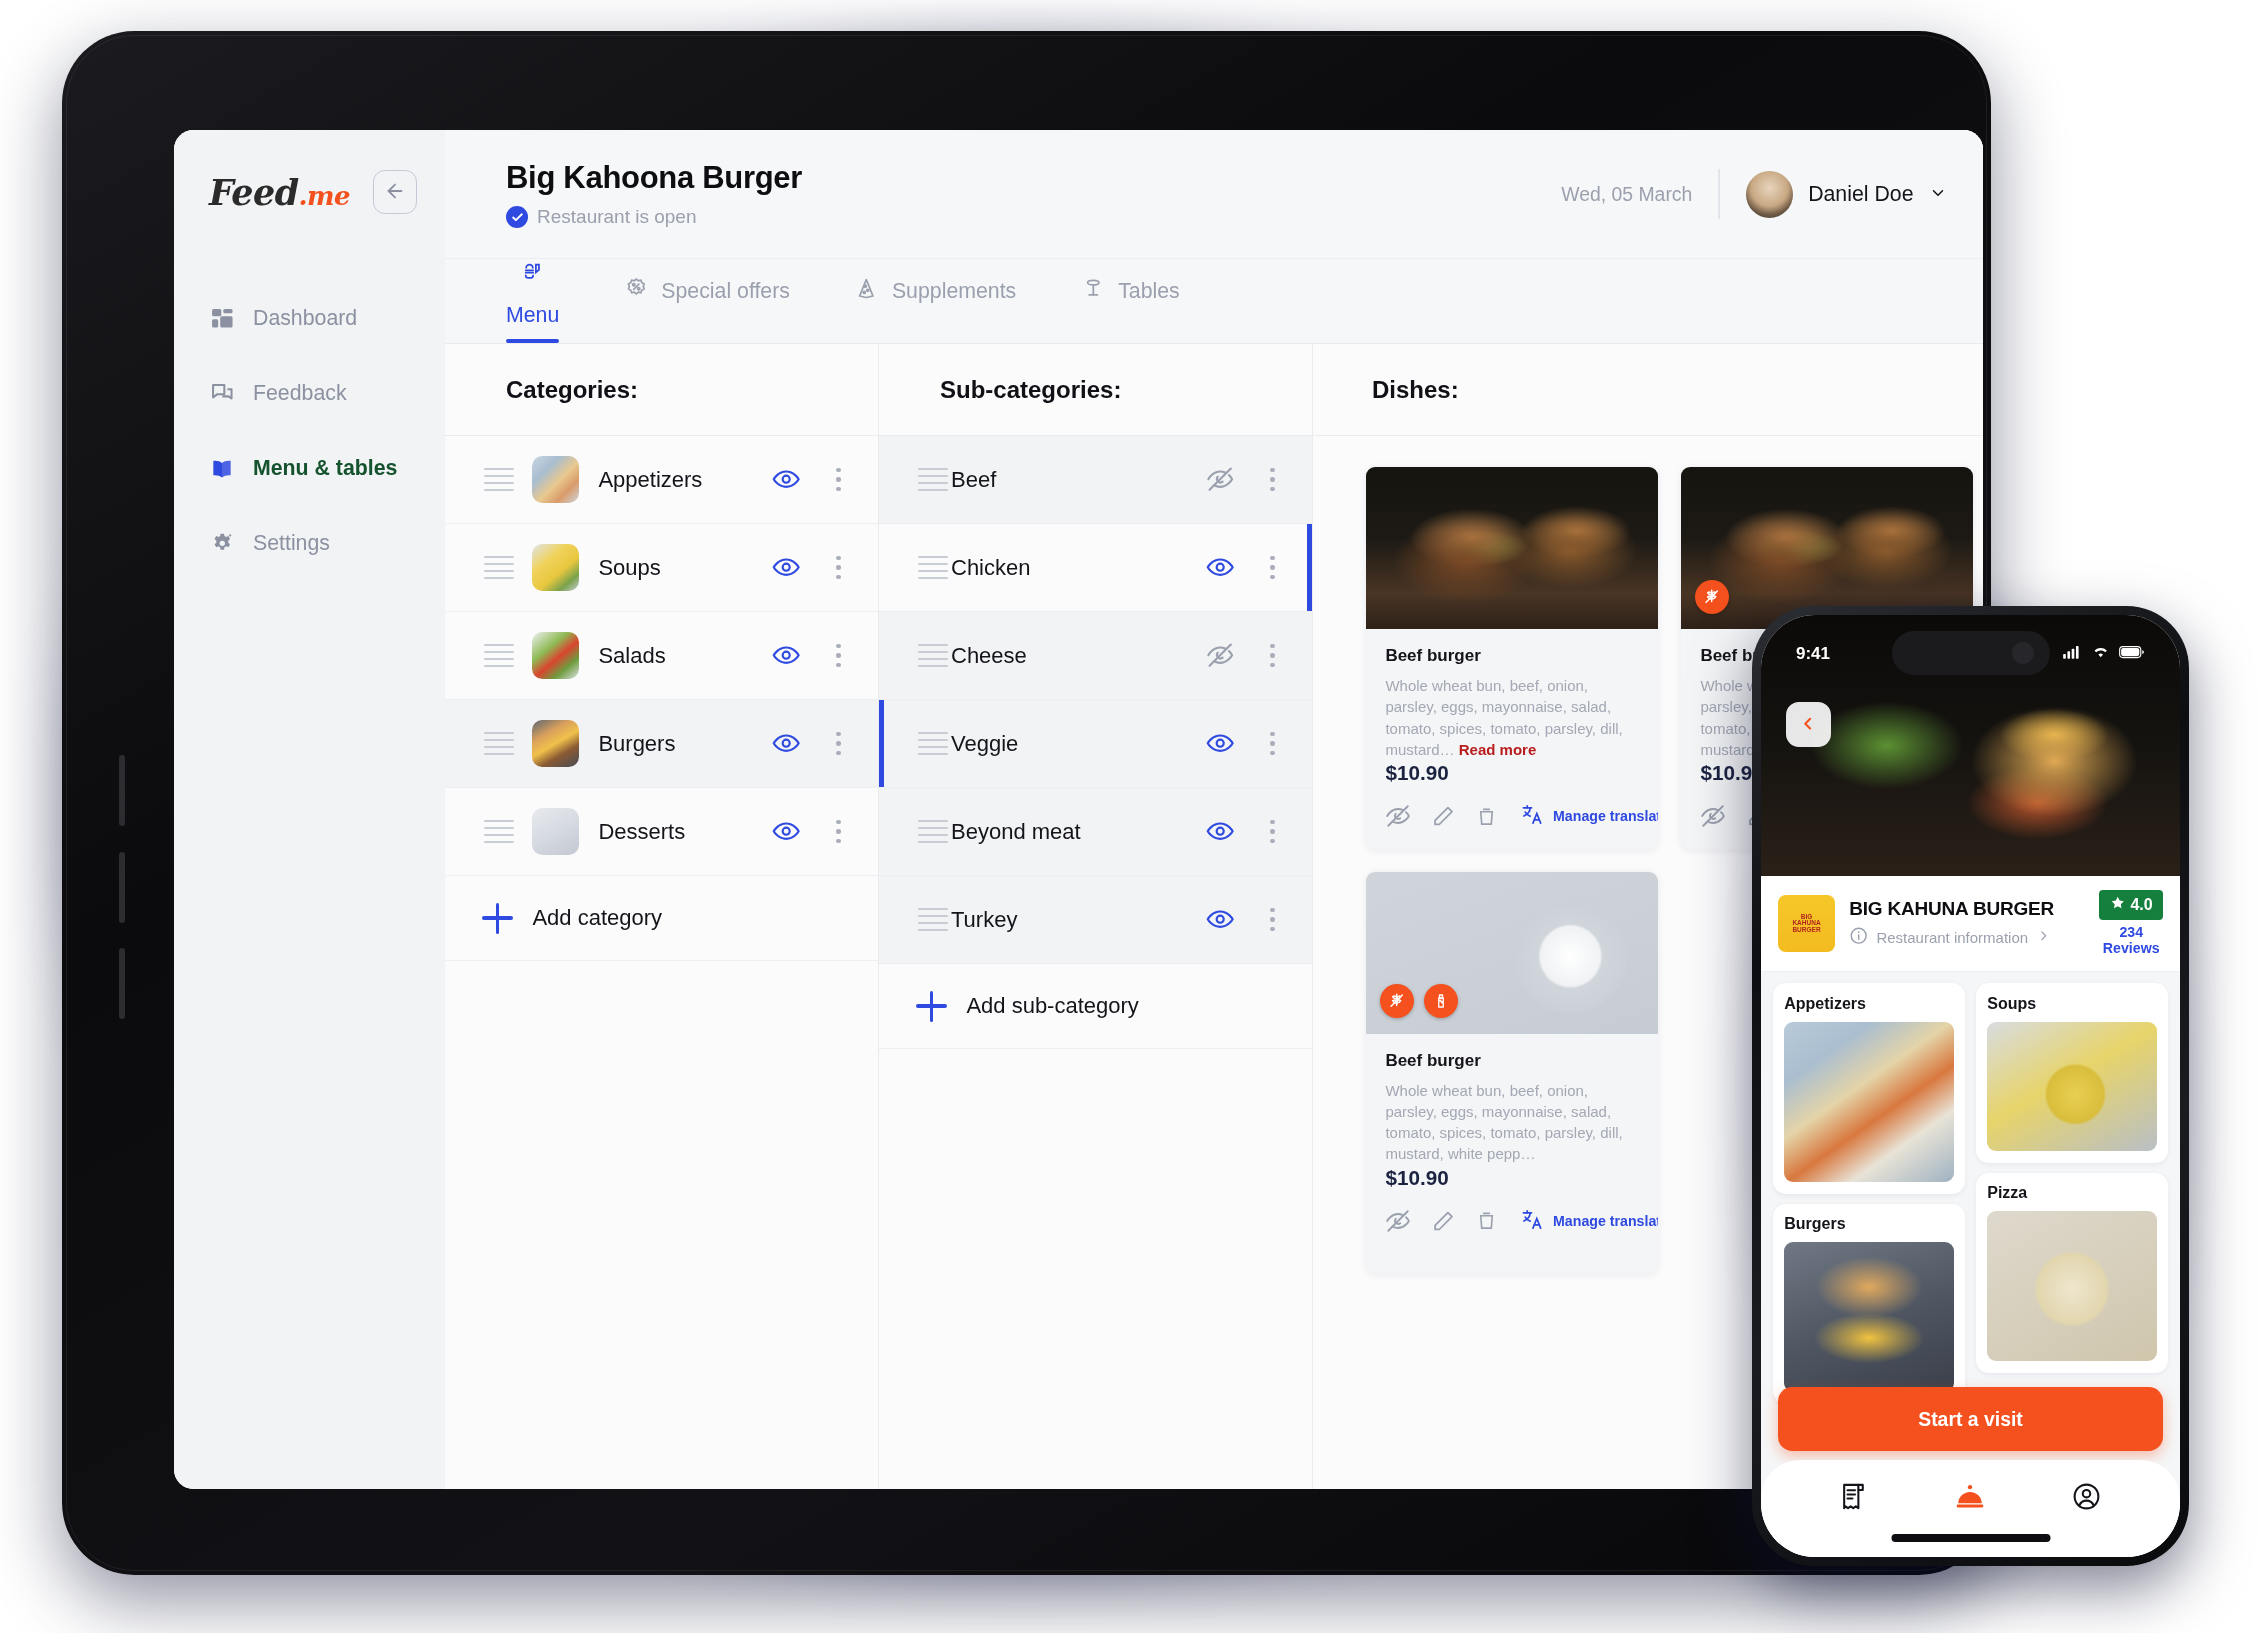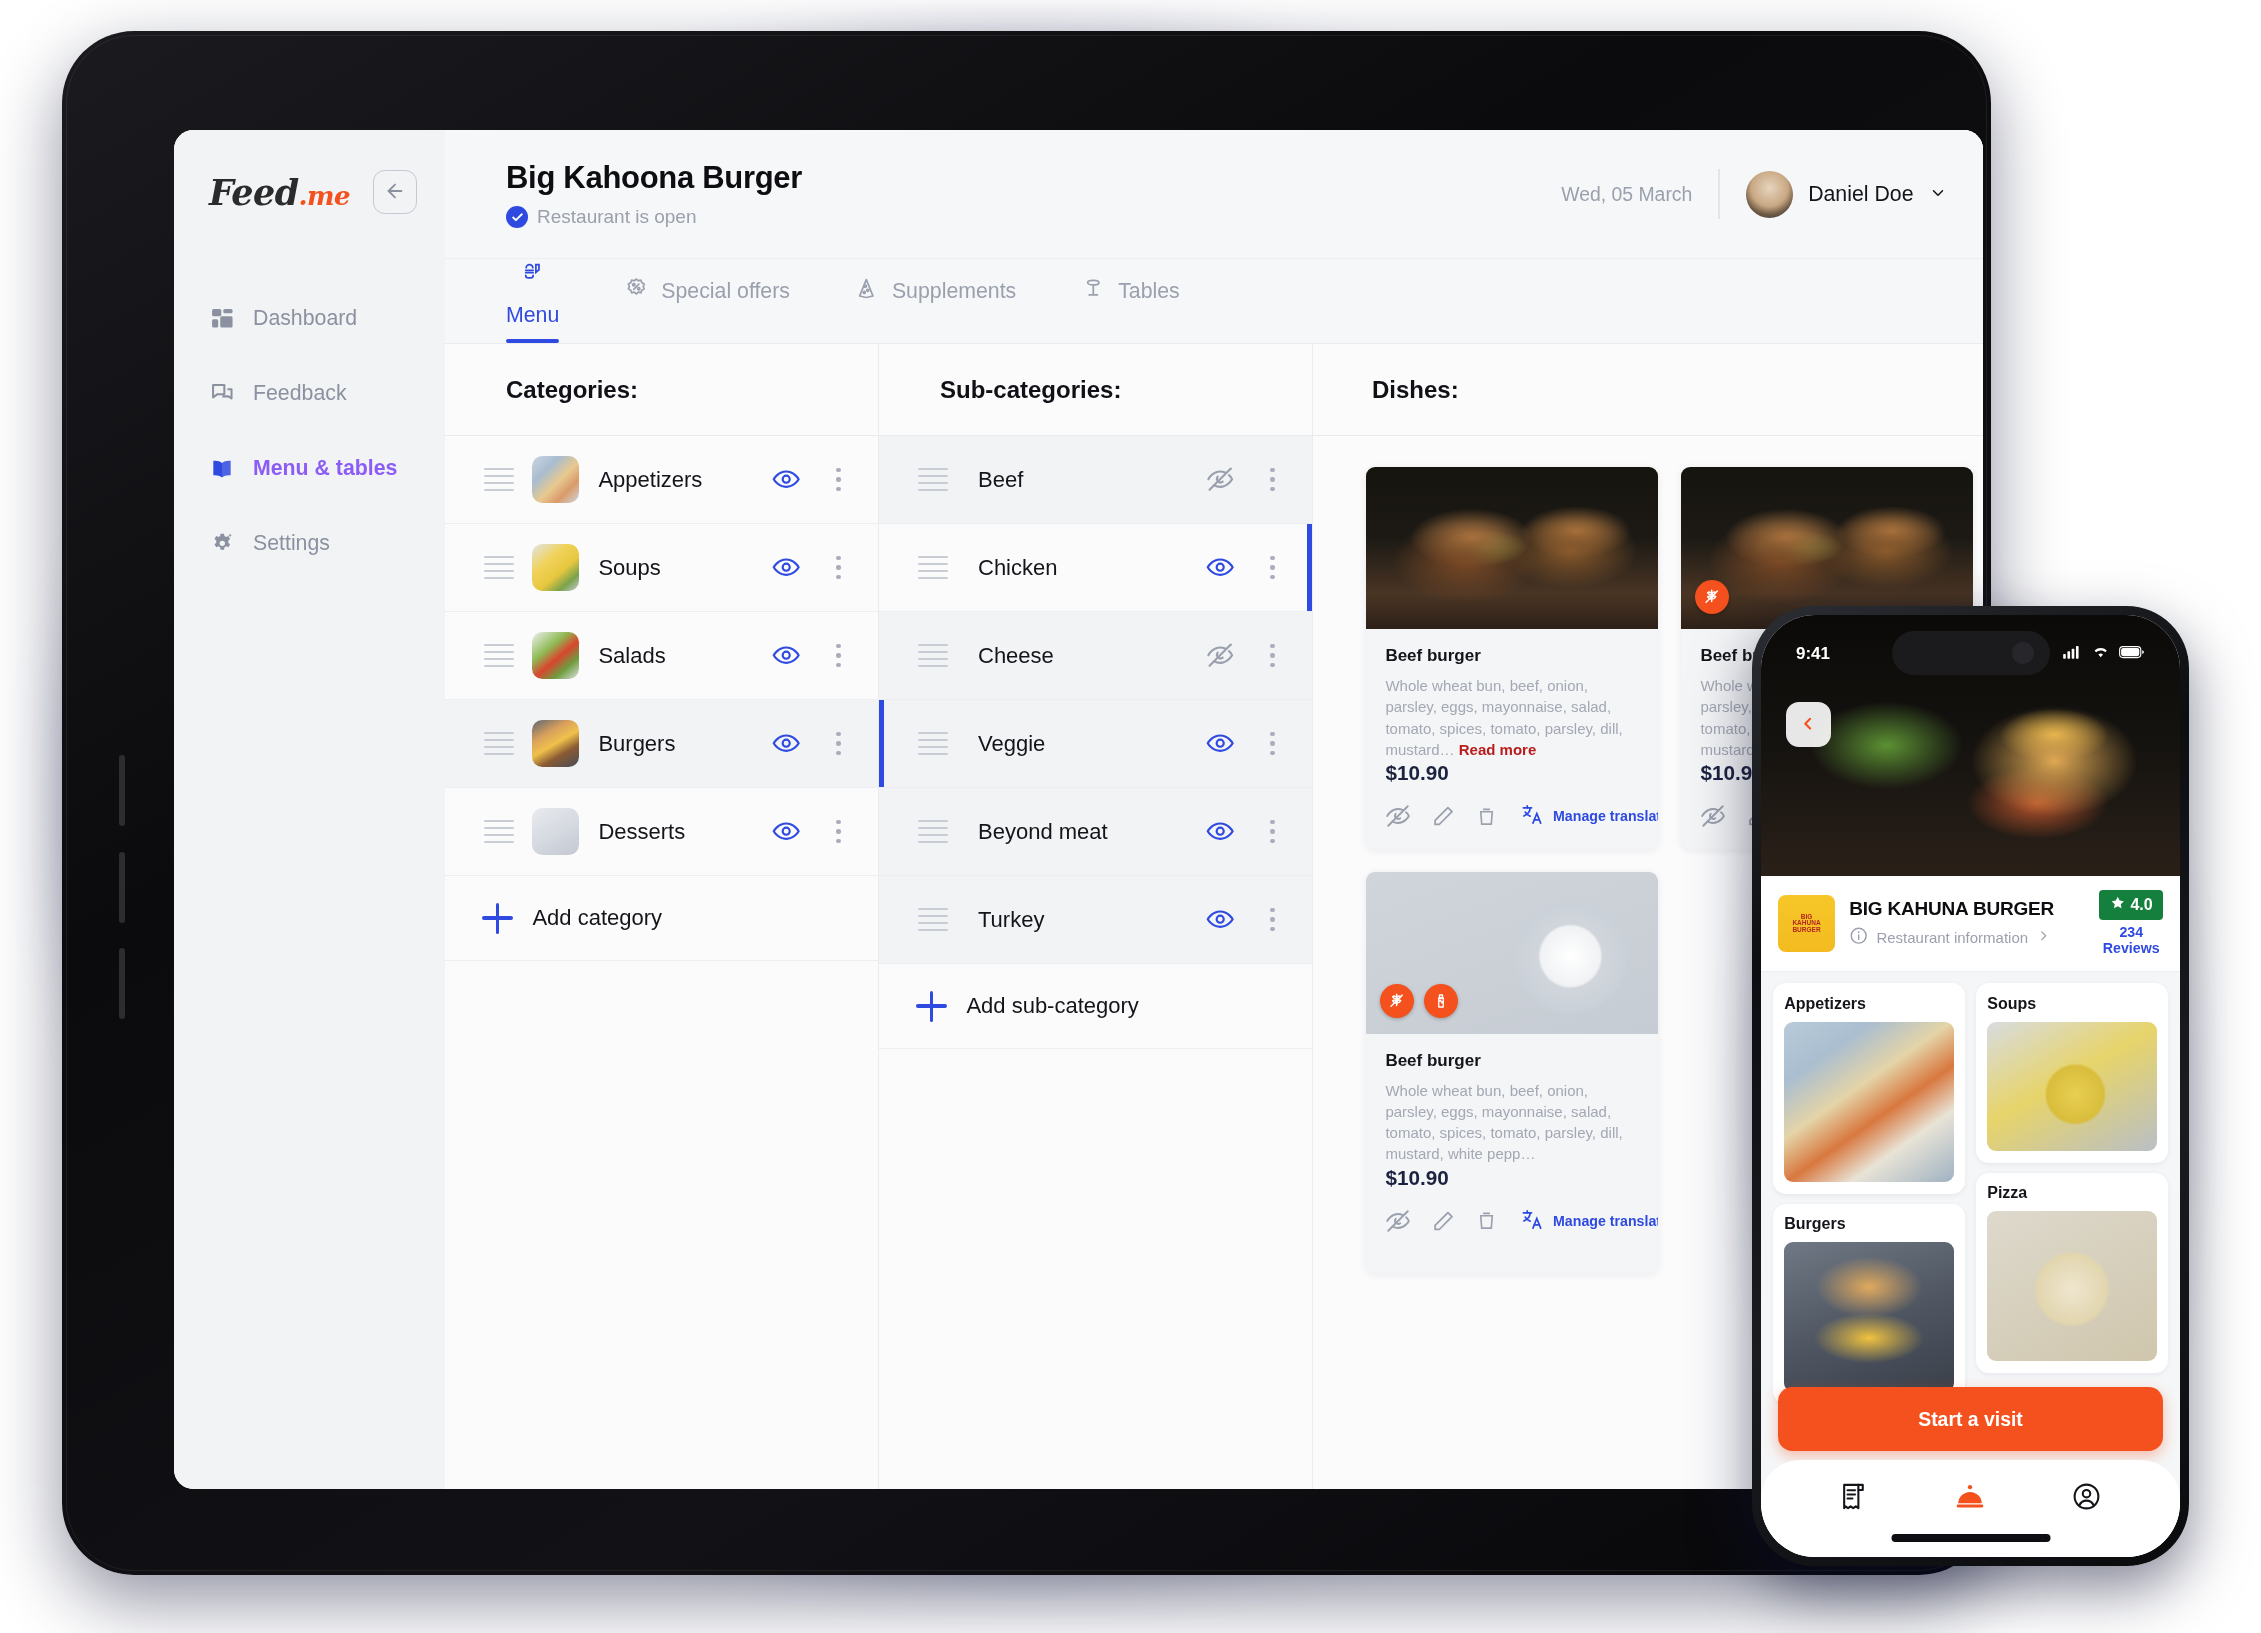--- a/index.html
+++ b/index.html
@@ -59,21 +59,21 @@
     border: 1.3px solid #c3c8d4; background:#f2f3f5;
     display:flex; align-items:center; justify-content:center;
     cursor:pointer; flex:0 0 44px;
   }
   .nav { margin-top: 67px; }
   .nav-item {
     display:flex; align-items:center; gap: 18px;
     padding: 0 35px; height: 75px;
     color:#8b91a0; font-size: 21.3px; cursor:pointer; position:relative;
   }
-  .nav-item.active { color:#8b5cf6; font-weight:700; }
+  .nav-item.active { color:#14532d; font-weight:700; }
   .nav-ico { width:26px; height:26px; flex:0 0 26px; display:flex; align-items:center; justify-content:center; }
 
   
   .main { flex:1; display:flex; flex-direction:column; background:#fbfbfc; min-width:0; }
   .topbar {
     height: 129px; flex:0 0 129px;
     background:#f6f7f8;
     display:flex; align-items:center; justify-content:space-between;
     padding: 0 36px 0 61px;
     border-bottom: 1.3px solid #eceef1;
@@ -138,21 +138,21 @@
   .drag i:nth-child(1){width:100%;} .drag i:nth-child(2){width:100%;}
   .drag i:nth-child(3){width:100%;} .drag i:nth-child(4){width:100%;}
   .thumb { width:47px; height:47px; border-radius:10.3px; margin-left:18px; flex:0 0 47px; background-size:cover; }
   .th-appetizers { background: linear-gradient(135deg,#c9d6e2 0%,#a9bdd0 30%,#e8c98f 55%,#d99b6a 75%,#cfd8e0 100%); }
   .th-soups { background: linear-gradient(140deg,#dfe4e8 0%,#f0d25a 35%,#e8c73f 60%,#7aa24b 80%,#c9ced6 100%); }
   .th-salads { background: linear-gradient(140deg,#eef1f3 0%,#8fba54 35%,#d9452f 55%,#6f9c3e 75%,#dfe4e8 100%); }
   .th-burgers { background: linear-gradient(150deg,#5b6472 0%,#d9a05c 30%,#f0c14b 50%,#8a5a33 70%,#454c58 100%); }
   .th-desserts { background: linear-gradient(150deg,#e8eaee 0%,#d6dae1 50%,#c3c8d2 100%); }
   .row-label { margin-left: 19.4px; font-size: 22px; color:#14141a; flex:1; }
   .col-sub .row { padding-left: 39px; }
-  .col-sub .row-label { margin-left: 30px; }
+  .col-sub .row-label { margin-left: 3px; }
   .eye { width:34px; height:34px; flex:0 0 34px; display:flex; align-items:center; justify-content:center; margin-right: 22px; cursor:pointer; }
   .kebab { width:27px; flex:0 0 27px; display:flex; flex-direction:column; align-items:center; gap:5.2px; cursor:pointer; }
   .kebab i { width:4.5px; height:4.5px; border-radius:50%; background:#a9aeba; display:block; }
 
   .add-row {
     height: 85px; flex:0 0 85px; display:flex; align-items:center;
     padding-left: 37px; gap: 19.4px; cursor:pointer;
     border-bottom: 1.3px solid #eceef1;
   }
   .plus { width:31px; height:31px; flex:0 0 31px; position:relative; }

